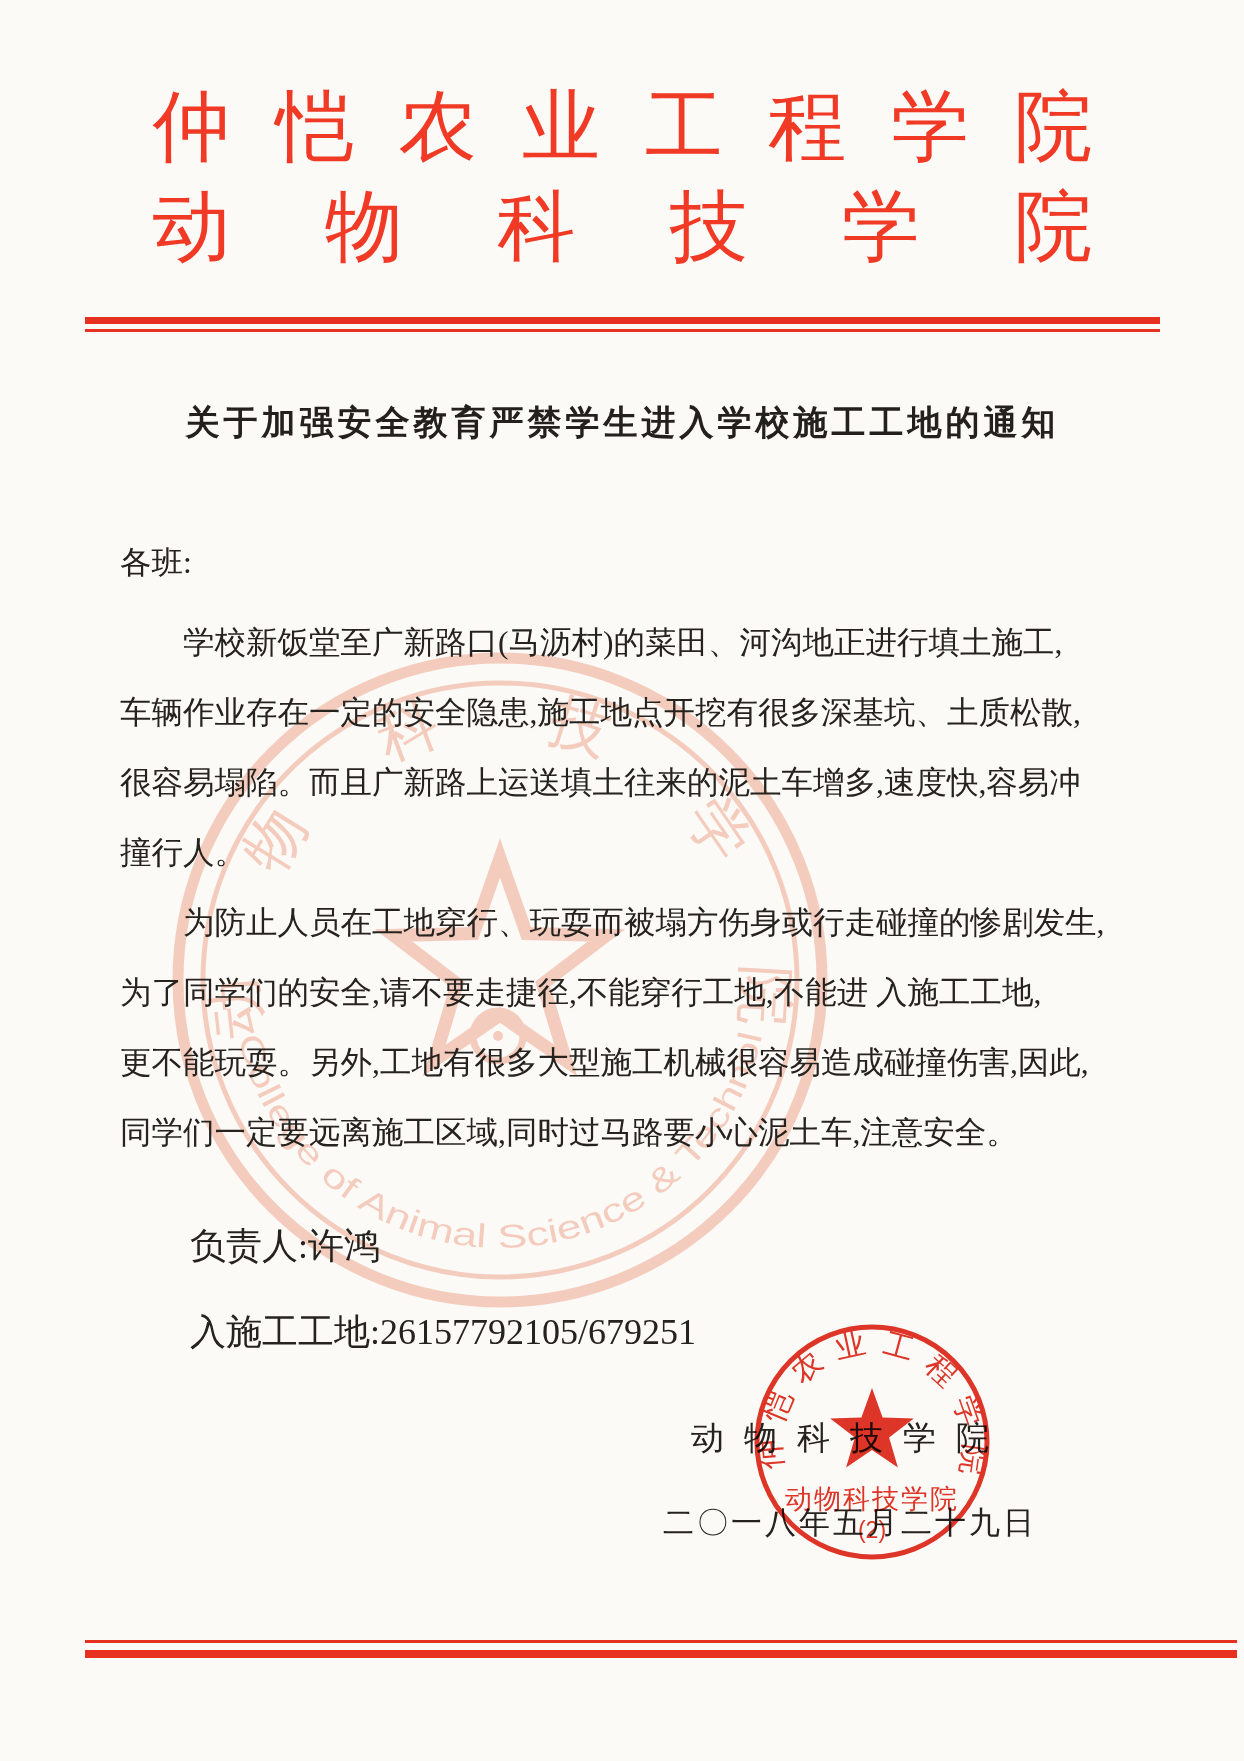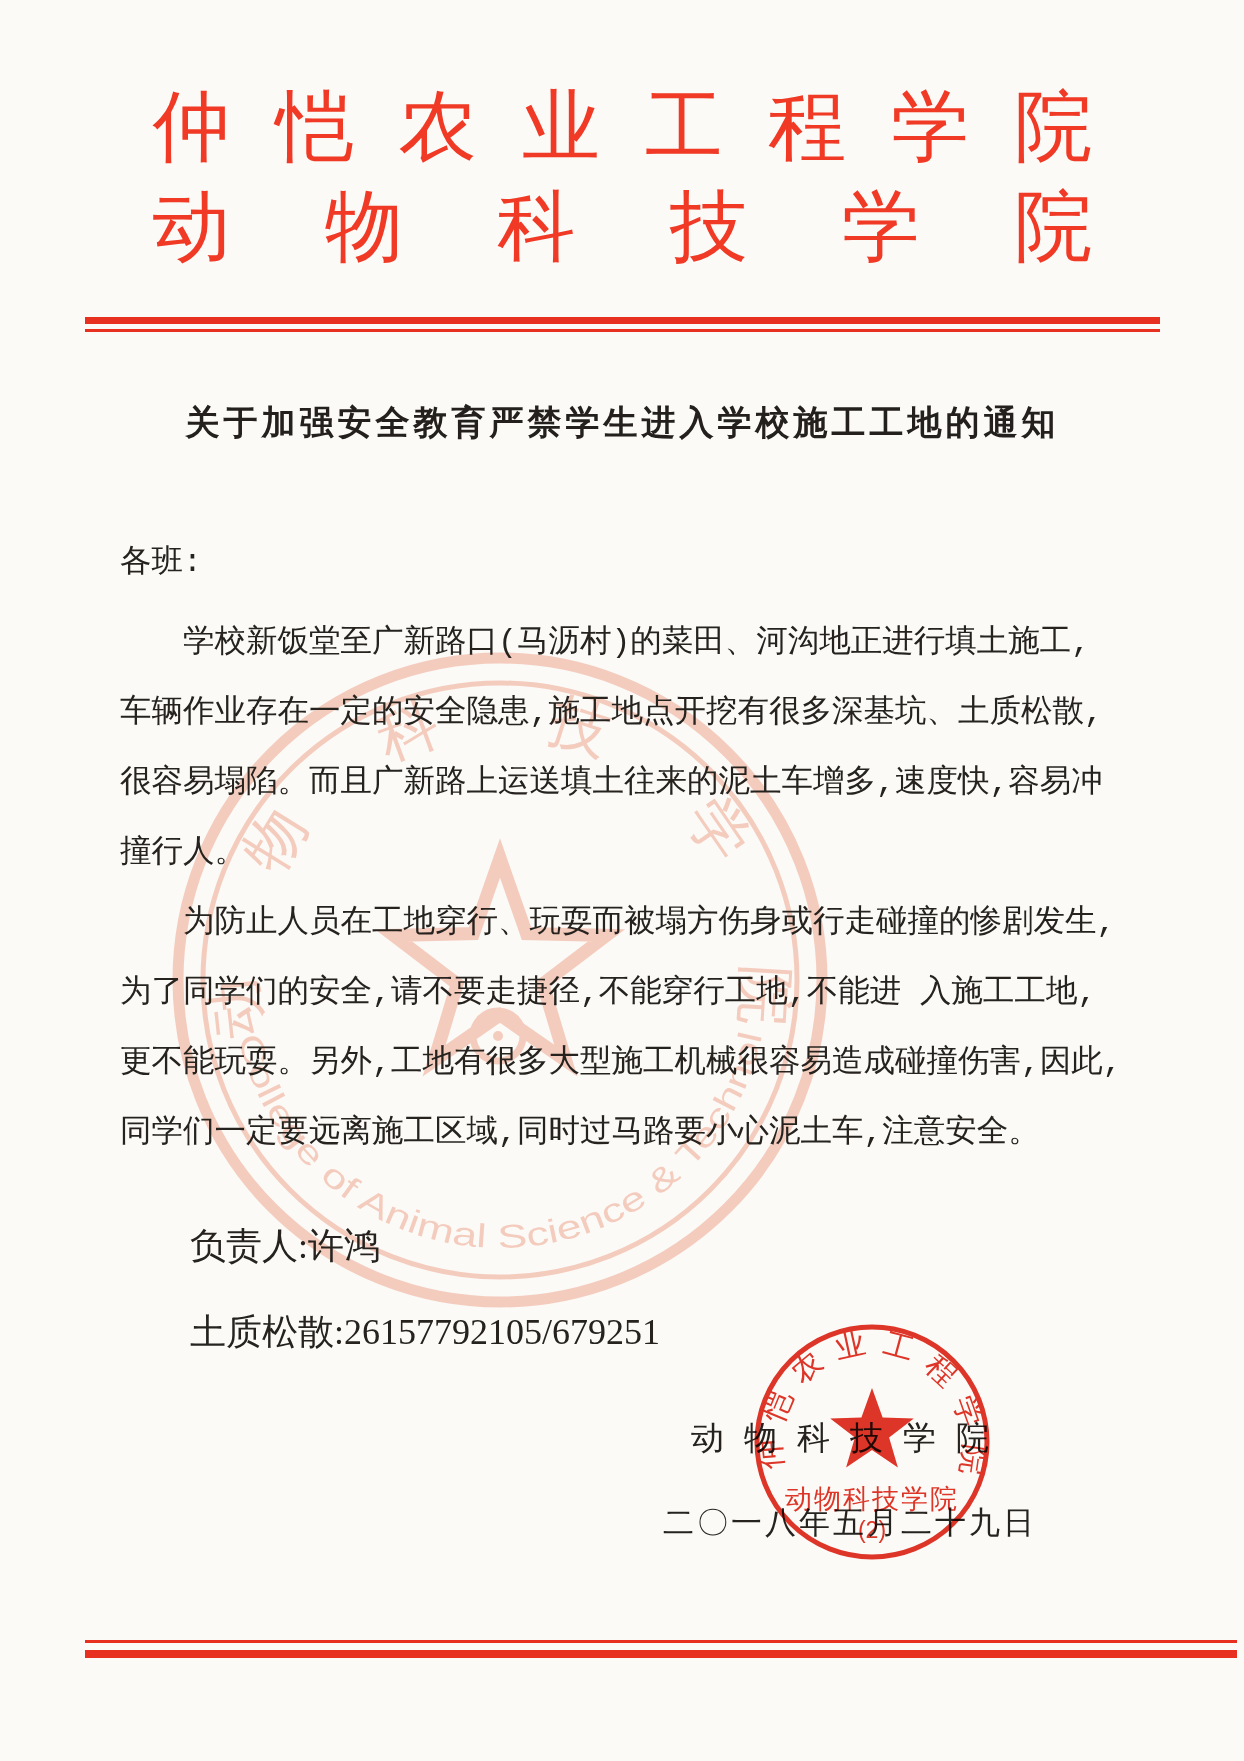--- a/index.html
+++ b/index.html
@@ -32,21 +32,21 @@
   
   .notice-title{
     position:absolute;top:400px;left:0;width:100%;text-align:center;
     font-family:Liberation Sans, sans-serif;
     font-weight:bold;font-size:34px;letter-spacing:4px;color:#23201e;
   }
 
   
   .body-block{
     position:absolute;top:528px;left:35px;width:1030px;
-    font-size:31.5px;line-height:70px;color:#26231f;z-index:2;font-family:Liberation Mono, monospace;
+    font-size:31.5px;line-height:70px;color:#26231f;z-index:2;
   }
   .salutation{white-space:pre-line;}
   .para{white-space:pre-line;margin:0;}
   .para-indent{text-indent:63px;}
   .p1{margin-top:10px;}
   .contact-line{position:absolute;left:105px;font-size:36px;color:#26231f;z-index:2;}
   .resp{top:1222px;}
   .phone{top:1308px;}
 
   
@@ -103,21 +103,21 @@
 车辆作业存在一定的安全隐患,施工地点开挖有很多深基坑、土质松散,
 很容易塌陷。而且广新路上运送填土往来的泥土车增多,速度快,容易冲
 撞行人。</p>
       <p class="para para-indent">为防止人员在工地穿行、玩耍而被塌方伤身或行走碰撞的惨剧发生,
 为了同学们的安全,请不要走捷径,不能穿行工地,不能进 入施工工地,
 更不能玩耍。另外,工地有很多大型施工机械很容易造成碰撞伤害,因此,
 同学们一定要远离施工区域,同时过马路要小心泥土车,注意安全。</p>
     </div>
 
     <div class="contact-line resp"><span>负责人:</span><span>许鸿</span></div>
-    <div class="contact-line phone"><span>土质松散:</span><span>26157792105/679251</span></div>
+    <div class="contact-line phone"><span>入施工工地:</span><span>26157792105/679251</span></div>
 
     <div class="sig-box sig-name">动物科技学院</div>
     <div class="sig-box sig-date">二〇一八年五月二十九日</div>
 
   </div>
 
   <svg class="stamp" width="244" height="244" viewBox="0 0 244 244" aria-hidden="true">
     <circle cx="122" cy="122" r="115" fill="none" stroke="#df2415" stroke-width="5"></circle>
     <defs>
       <path id="stampArc" d="M 34 152 A 92 92 0 1 1 210 152"></path>

